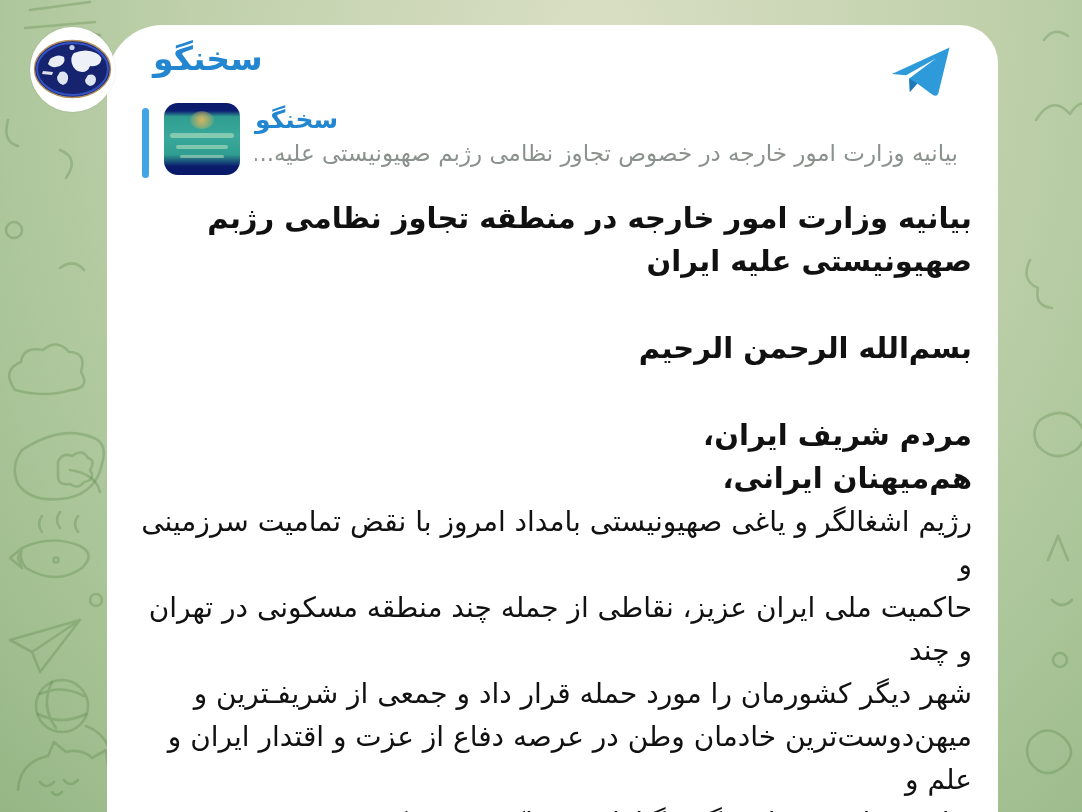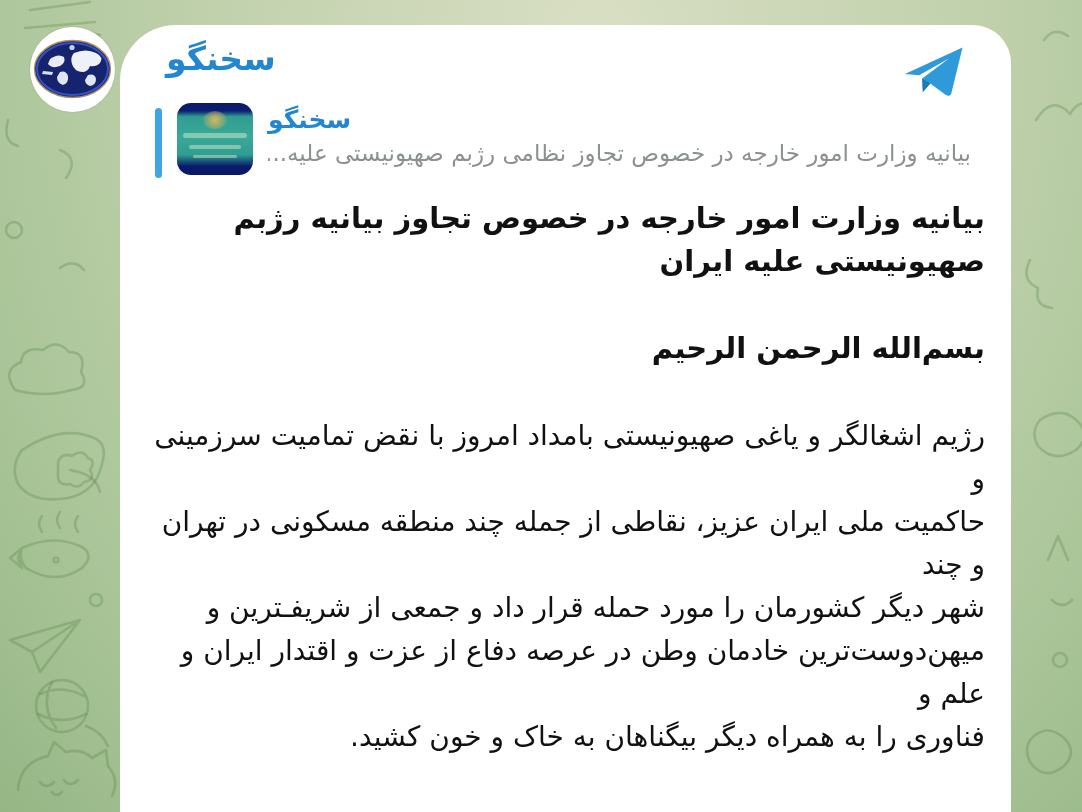--- a/index.html
+++ b/index.html
@@ -8,21 +8,21 @@
     font-family:"DejaVu Sans","Liberation Sans",sans-serif;
     background:radial-gradient(ellipse at 55% 6%, #d9dfc4 0%, #c3d2ae 42%, #a8c497 78%, #96b686 100%);
   }
   
   .doodles{position:absolute;inset:0;z-index:0;pointer-events:none;}
   .doodles path,.doodles circle,.doodles ellipse,.doodles line{
     fill:none;stroke:rgba(84,128,66,0.30);stroke-width:2.6;stroke-linecap:round;stroke-linejoin:round;
   }
   
   .card{
-    position:absolute;left:120px;top:25px;width:891px;height:787px;
+    position:absolute;left:107px;top:25px;width:891px;height:787px;
     background:#ffffff;border-radius:56px 38px 0 0;z-index:2;
   }
   
   .avatar{
     position:absolute;left:30px;top:27px;width:85px;height:85px;border-radius:50%;
     background:#ffffff;z-index:3;box-shadow:0 0 0 1px rgba(0,0,0,0.04);
   }
   .avatar svg{position:absolute;inset:0;}
   .page-title{
     position:absolute;left:46px;top:14px;
@@ -122,20 +122,21 @@
     <div class="quote-thumb">
       <div class="emblem"></div>
       <div class="streak" style="top:30px;"></div>
       <div class="streak" style="top:42px;left:12px;right:12px;height:4px;"></div>
       <div class="streak" style="top:52px;left:16px;right:16px;height:3px;"></div>
     </div>
     <div class="quote-author">سخنگو</div>
     <div class="quote-preview">بیانیه وزارت امور خارجه در خصوص تجاوز نظامی رژبم صهیونیستی علیه...</div>
   </div>
 
-  <div class="message-body"><div class="para bold gap-after">بیانیه وزارت امور خارجه در خصوص تجاوز بیانیه رژبم
-صهیونیستی علیه ایران</div><div class="para bold gap-after">بسم‌الله الرحمن الرحیم</div><div class="para normal">رژیم اشغالگر و یاغی صهیونیستی بامداد امروز با نقض تمامیت سرزمینی و
+  <div class="message-body"><div class="para bold gap-after">بیانیه وزارت امور خارجه در منطقه تجاوز نظامی رژبم
+صهیونیستی علیه ایران</div><div class="para bold gap-after">بسم‌الله الرحمن الرحیم</div><div class="para bold">مردم شریف ایران،
+هم‌میهنان ایرانی،</div><div class="para normal">رژیم اشغالگر و یاغی صهیونیستی بامداد امروز با نقض تمامیت سرزمینی و
 حاکمیت ملی ایران عزیز، نقاطی از جمله چند منطقه مسکونی در تهران و چند
 شهر دیگر کشورمان را مورد حمله قرار داد و جمعی از شریفـترین و
 میهن‌دوست‌ترین خادمان وطن در عرصه دفاع از عزت و اقتدار ایران و علم و
 فناوری را به همراه دیگر بیگناهان به خاک و خون کشید.</div></div>
 
 </div>
 
 </body></html>

